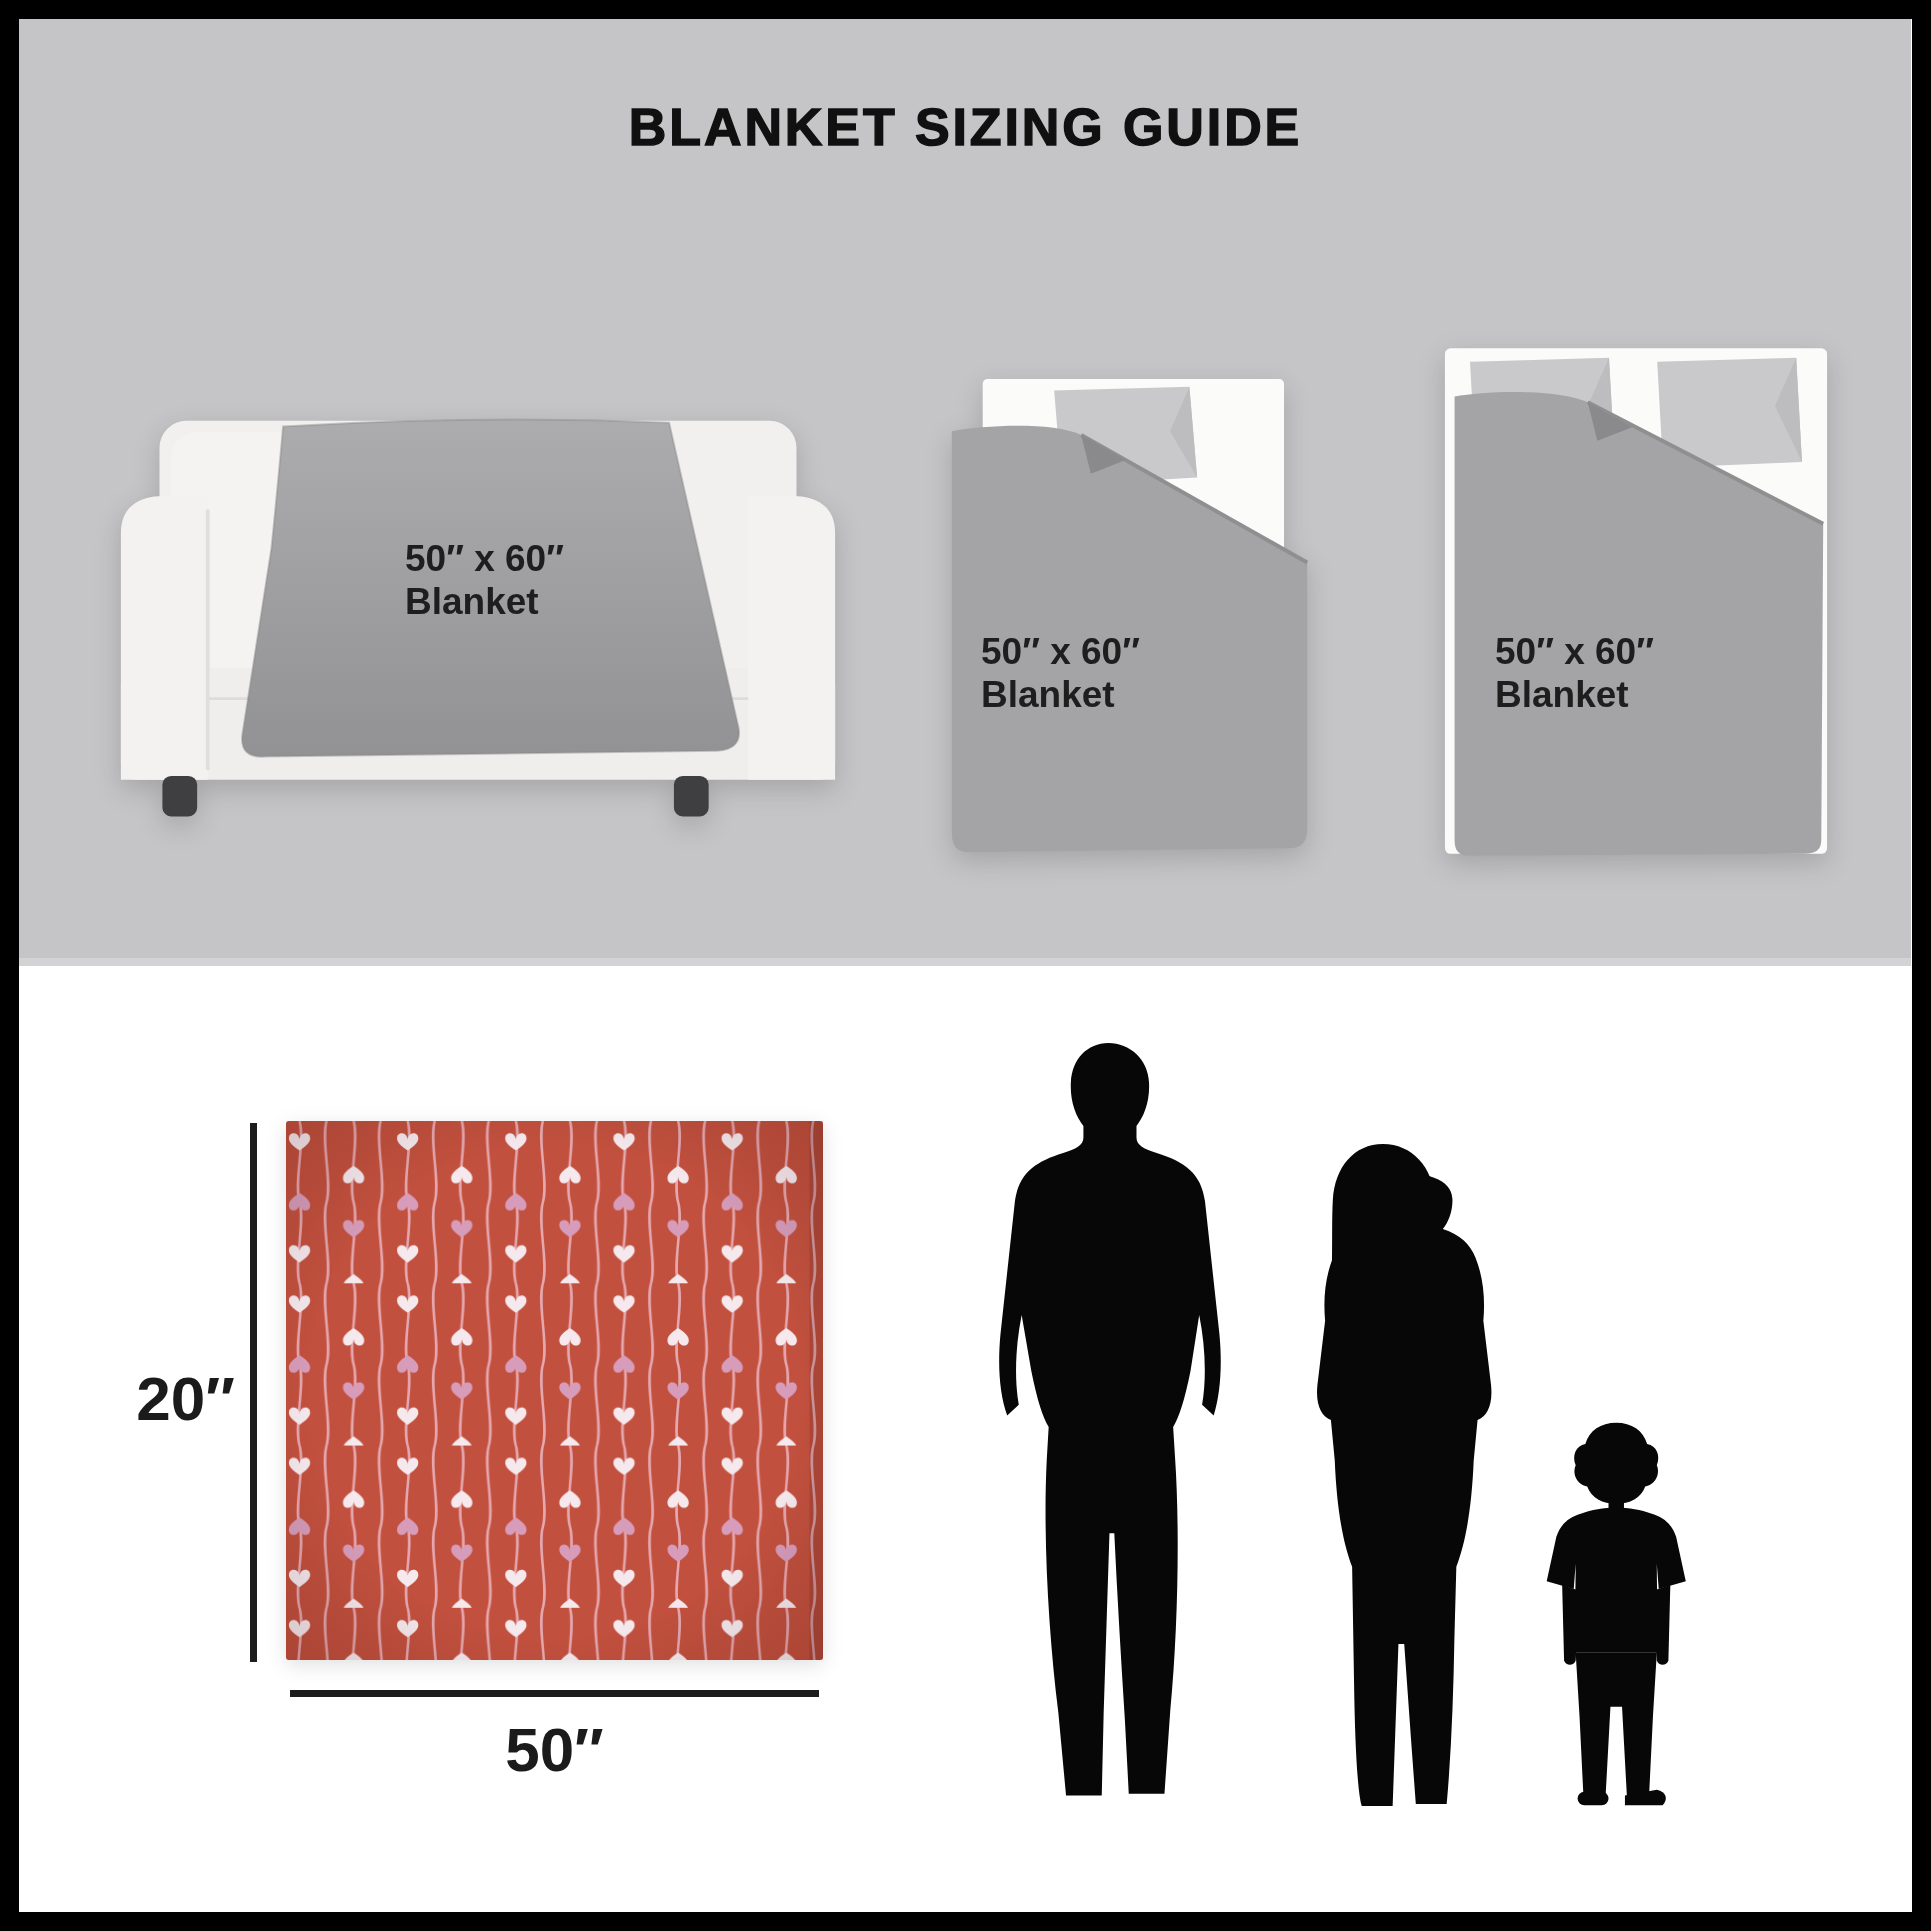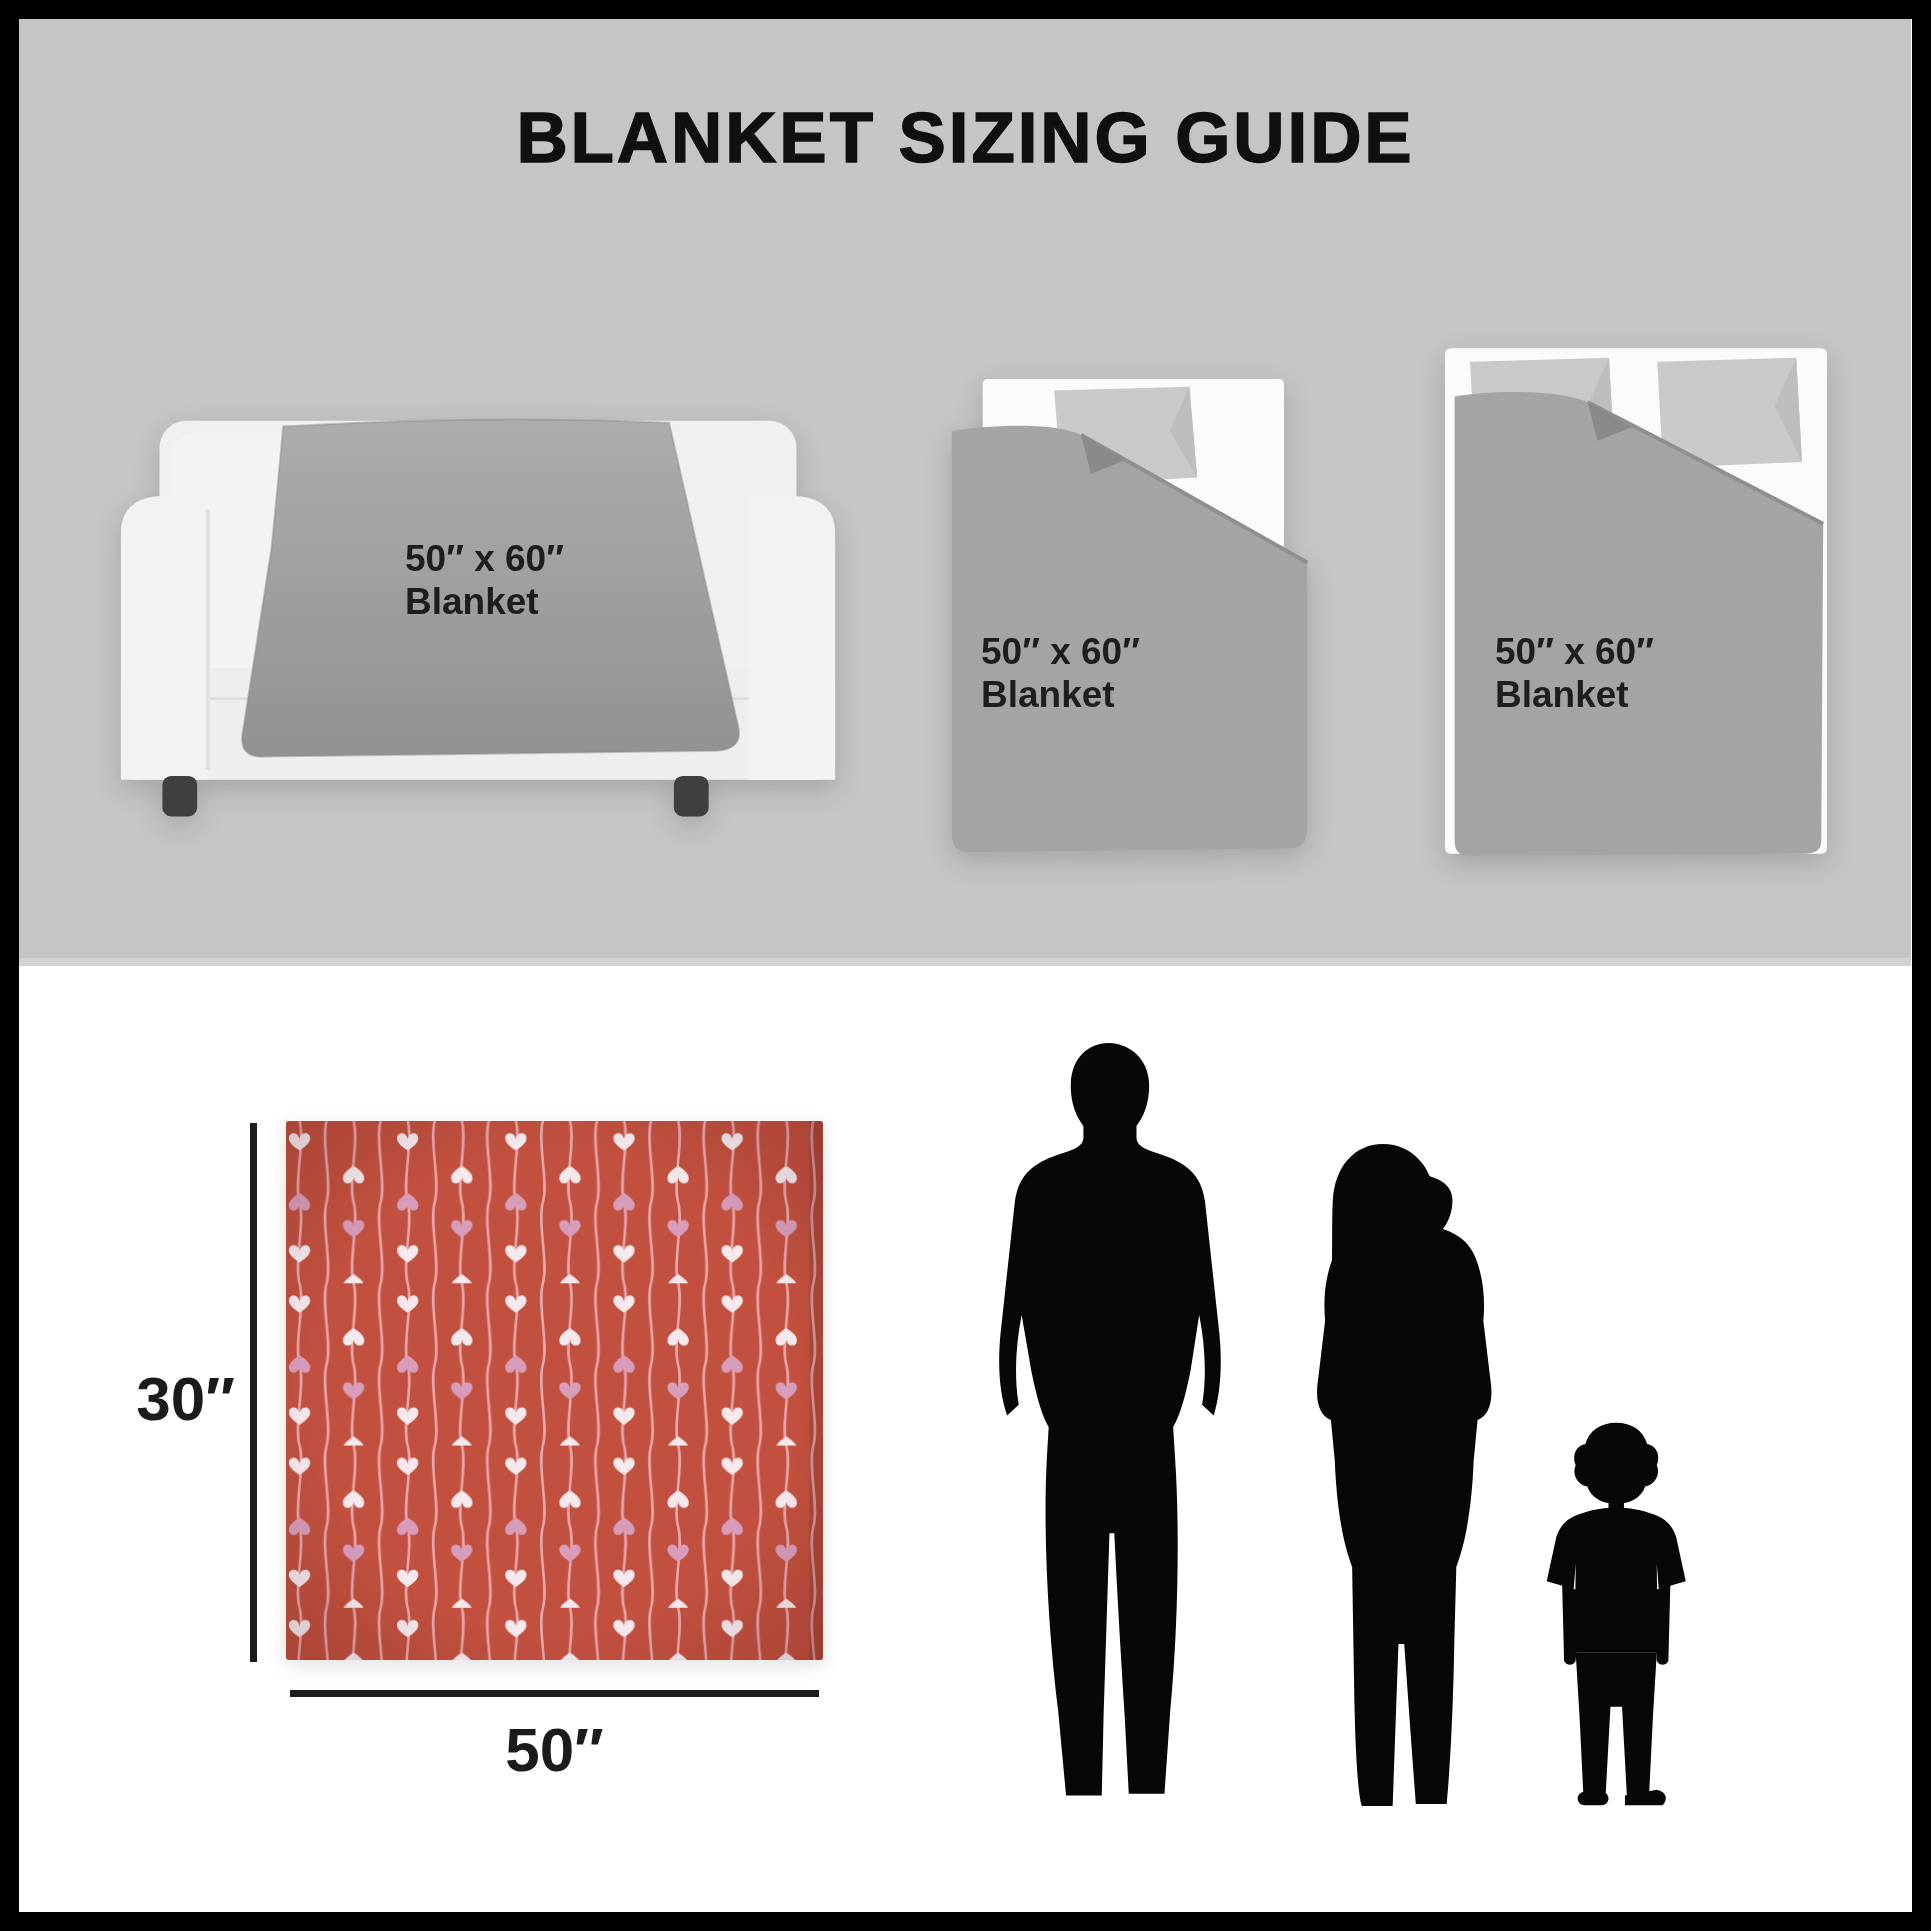--- a/index.html
+++ b/index.html
@@ -7,21 +7,21 @@
     position:relative;width:1931px;height:1931px;overflow:hidden;
     background:var(--bottom-background,#ffffff);
     font-family:"Liberation Sans","DejaVu Sans",sans-serif;
     color:#151515;
   }
   .frame{position:absolute;inset:0;border:19.3px solid var(--frame,#000);z-index:60;pointer-events:none;}
   .top-section{position:absolute;left:19.3px;top:19.3px;width:1892px;height:946px;background:var(--top-background,#c5c5c7);}
   .gray-strip{position:absolute;left:19.3px;top:958px;width:1892px;height:7.7px;background:#d3d3d5;}
   .page-title{
     position:absolute;left:0;top:97px;width:1931px;text-align:center;
-    font-size:71px;font-weight:700;letter-spacing:2.9px;color:#101010;
+    font-size:52px;font-weight:700;letter-spacing:2.9px;color:#101010;
     -webkit-text-stroke:1.4px #101010;
   }
   .product-title{position:absolute;font-size:48px;font-weight:700;color:#161616;text-align:center;}
   .sofa-title{left:183px;top:352px;width:579px;}
   .twin-title{left:900px;top:267px;width:483px;}
   .full-title{left:1402px;top:267px;width:483px;}
   .blanket-label{position:absolute;width:290px;text-align:left;font-size:37px;font-weight:600;line-height:43px;color:#1e1e1e;}
   .sofa-label{left:405px;top:537px;}
   .twin-label{left:981px;top:630px;}
   .full-label{left:1495px;top:630px;}
@@ -125,21 +125,21 @@
         <use href="#hrt" transform="translate(70,160) rotate(180,0,7.5)" style="fill:var(--heart-white)"></use>
       </pattern>
     </defs>
     <rect x="0" y="0" width="556" height="558" rx="3" fill="var(--blanket-red)"></rect>
     <rect x="0" y="0" width="556" height="558" rx="3" fill="url(#hp)"></rect>
     <rect x="542" y="0" width="14" height="558" fill="rgba(0,0,0,0.10)"></rect>
     <rect x="0" y="0" width="556" height="558" rx="3" fill="url(#vg)"></rect>
   </svg>
 
   <div class="dim-line dim-v"></div>
-  <div class="dim-label dim-label-h">30″</div>
+  <div class="dim-label dim-label-h">20″</div>
   <div class="dim-line dim-h"></div>
   <div class="dim-label dim-label-w">50″</div>
 
   <svg class="silhouette man-sil" width="247" height="772" viewBox="0 0 256 800">
     <path fill="var(--silhouette)" d="M128 2
       C106 2 90 19 89 43 C88 62 94 78 102 88 L102 100 C102 108 94 112 81 116
       C52 125 35 137 31 166 L16 304 C13 336 15 366 23 388 L35 377
       C30 348 32 314 38 284 L48 342 C54 372 60 390 66 400 L64 434
       C60 514 66 616 76 696 L84 782 L121 782 L123 696
       C125 634 127 572 129 510 L134 510 C137 574 141 640 145 704 L149 780 L186 780 L192 694

